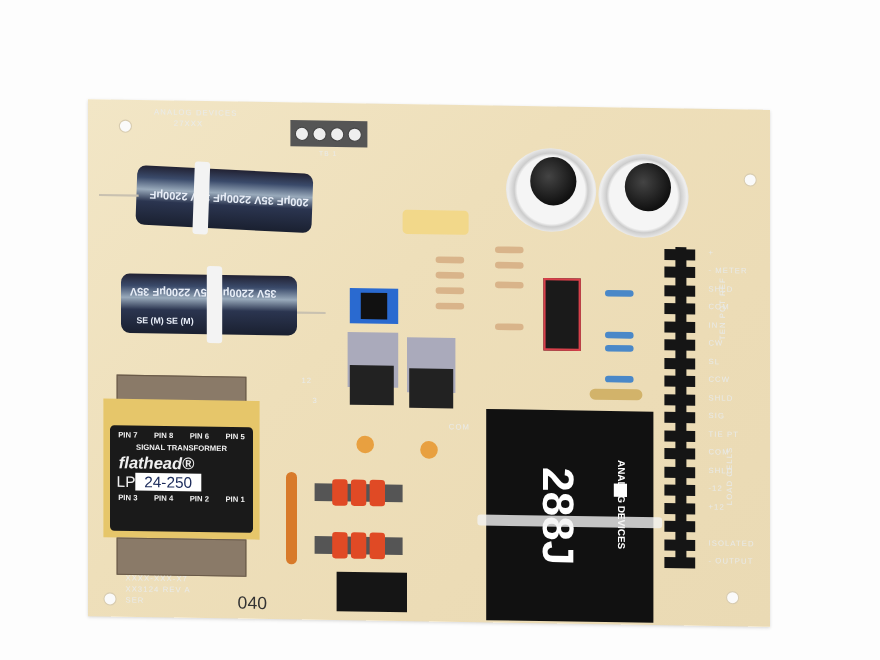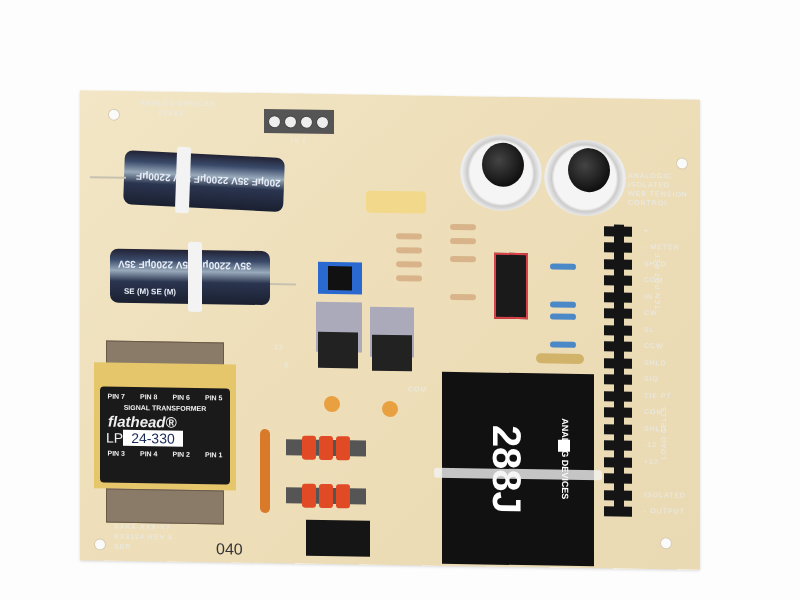--- a/index.html
+++ b/index.html
@@ -84,21 +84,21 @@
     <div class="pins" style="margin-top:6px;">
       <span>PIN 7</span>
       <span>PIN 8</span>
       <span>PIN 6</span>
       <span>PIN 5</span>
     </div>
     <div style="font-size:7px;font-weight:bold;text-align:center;margin-top:4px;">SIGNAL TRANSFORMER</div>
     <div class="brand" style="margin:2px 0 0 8px;">flathead®</div>
     <div style="display:flex;align-items:center;margin-left:6px;">
       <span style="font-size:14px;">LP</span>
-      <span class="part">24-330</span>
+      <span class="part">24-250</span>
     </div>
     <div class="pins" style="margin-top:4px;">
       <span>PIN 3</span>
       <span>PIN 4</span>
       <span>PIN 2</span>
       <span>PIN 1</span>
     </div>
   </div>
 
   <div class="abs silk" style="left:34px;top:432px;">XXXX-XXX-X7</div>
@@ -137,26 +137,20 @@
 
   <div class="abs ic" style="left:414px;top:156px;width:30px;height:62px;"></div>
 
   <div class="abs knob-base" style="left:380px;top:38px;width:82px;height:76px;">
     <div class="abs knob-top" style="left:22px;top:8px;width:42px;height:44px;"></div>
   </div>
   <div class="abs knob-base" style="left:464px;top:42px;width:82px;height:76px;">
     <div class="abs knob-top" style="left:24px;top:8px;width:42px;height:44px;"></div>
   </div>
 
-  <div class="abs silk" style="left:548px;top:72px;line-height:9px;">
-    <div>ANALOGIC</div>
-    <div>ISOLATED</div>
-    <div>WEB TENSION</div>
-    <div>CONTROL</div>
-  </div>
 
   <div class="abs" style="left:534px;top:126px;width:10px;height:290px;background:#151515;"></div>
   <div class="abs" style="left:524px;top:128px;">
     <div class="abs hdr-pin" style="top:0px;"></div>
       <div class="abs hdr-lbl" style="left:40px;top:0px;">+</div>
     <div class="abs hdr-pin" style="top:16px;"></div>
       <div class="abs hdr-lbl" style="left:40px;top:16px;">- METER</div>
     <div class="abs hdr-pin" style="top:33px;"></div>
       <div class="abs hdr-lbl" style="left:40px;top:33px;">SHLD</div>
     <div class="abs hdr-pin" style="top:49px;"></div>

